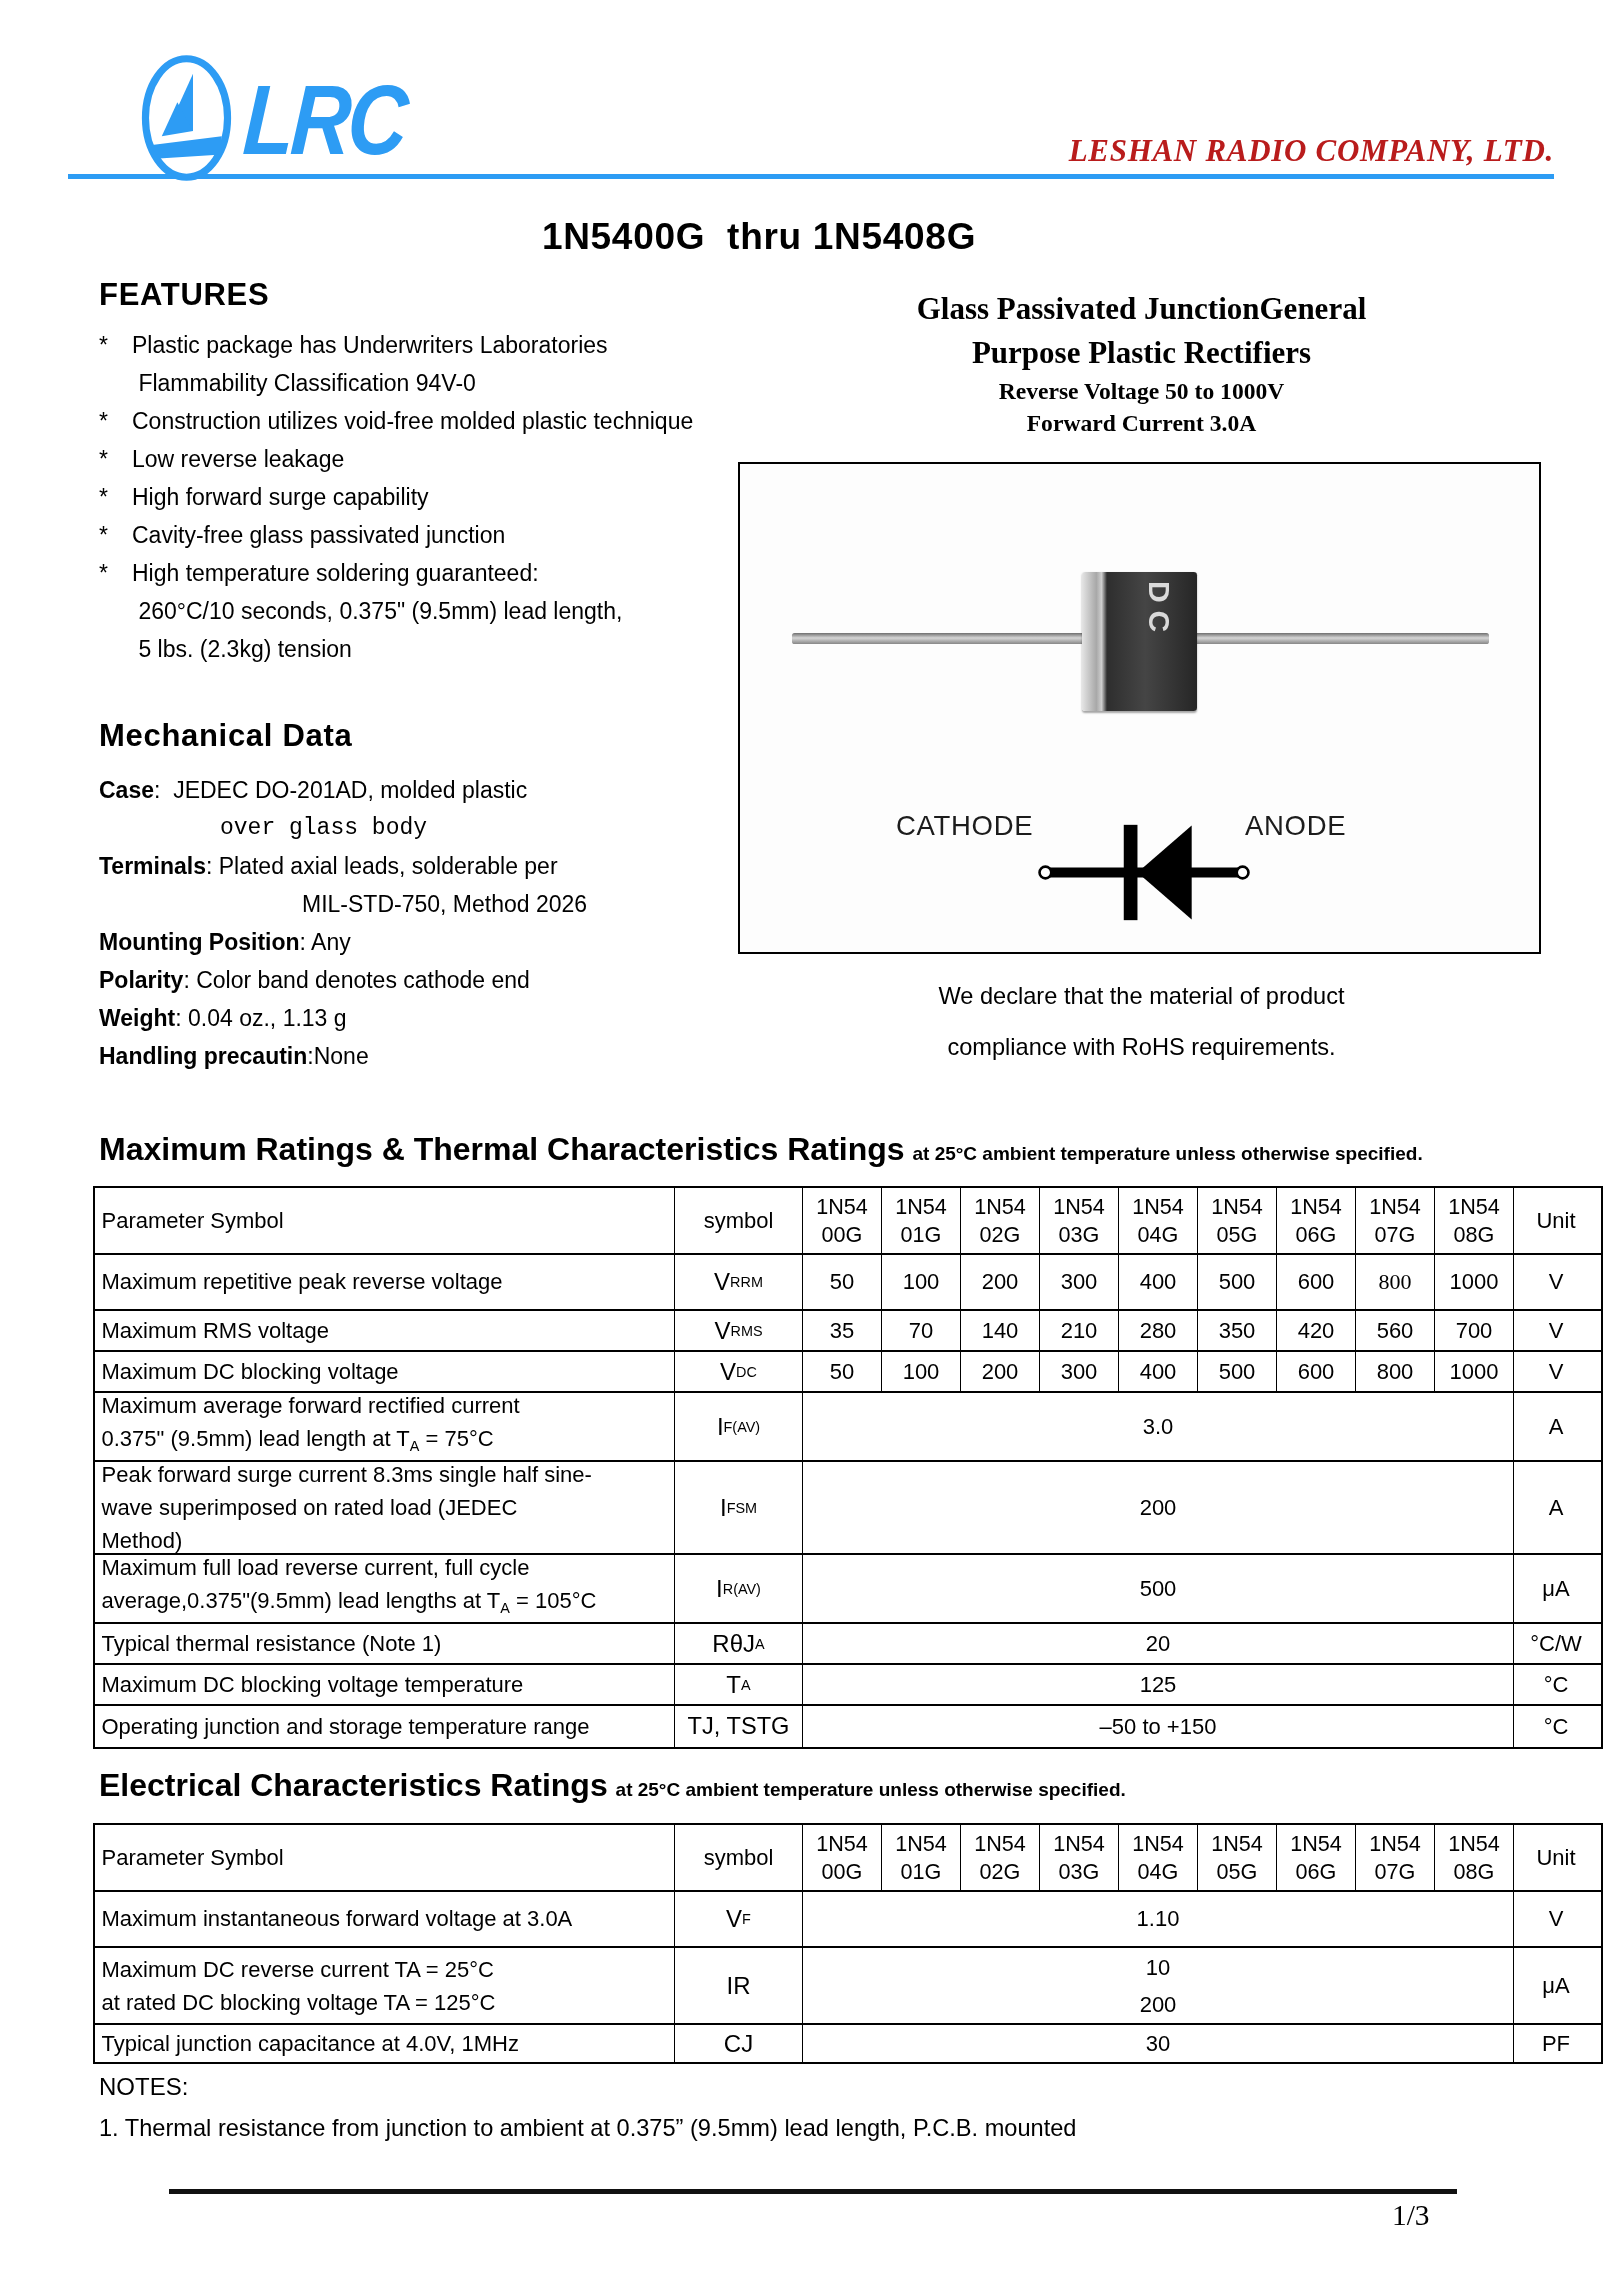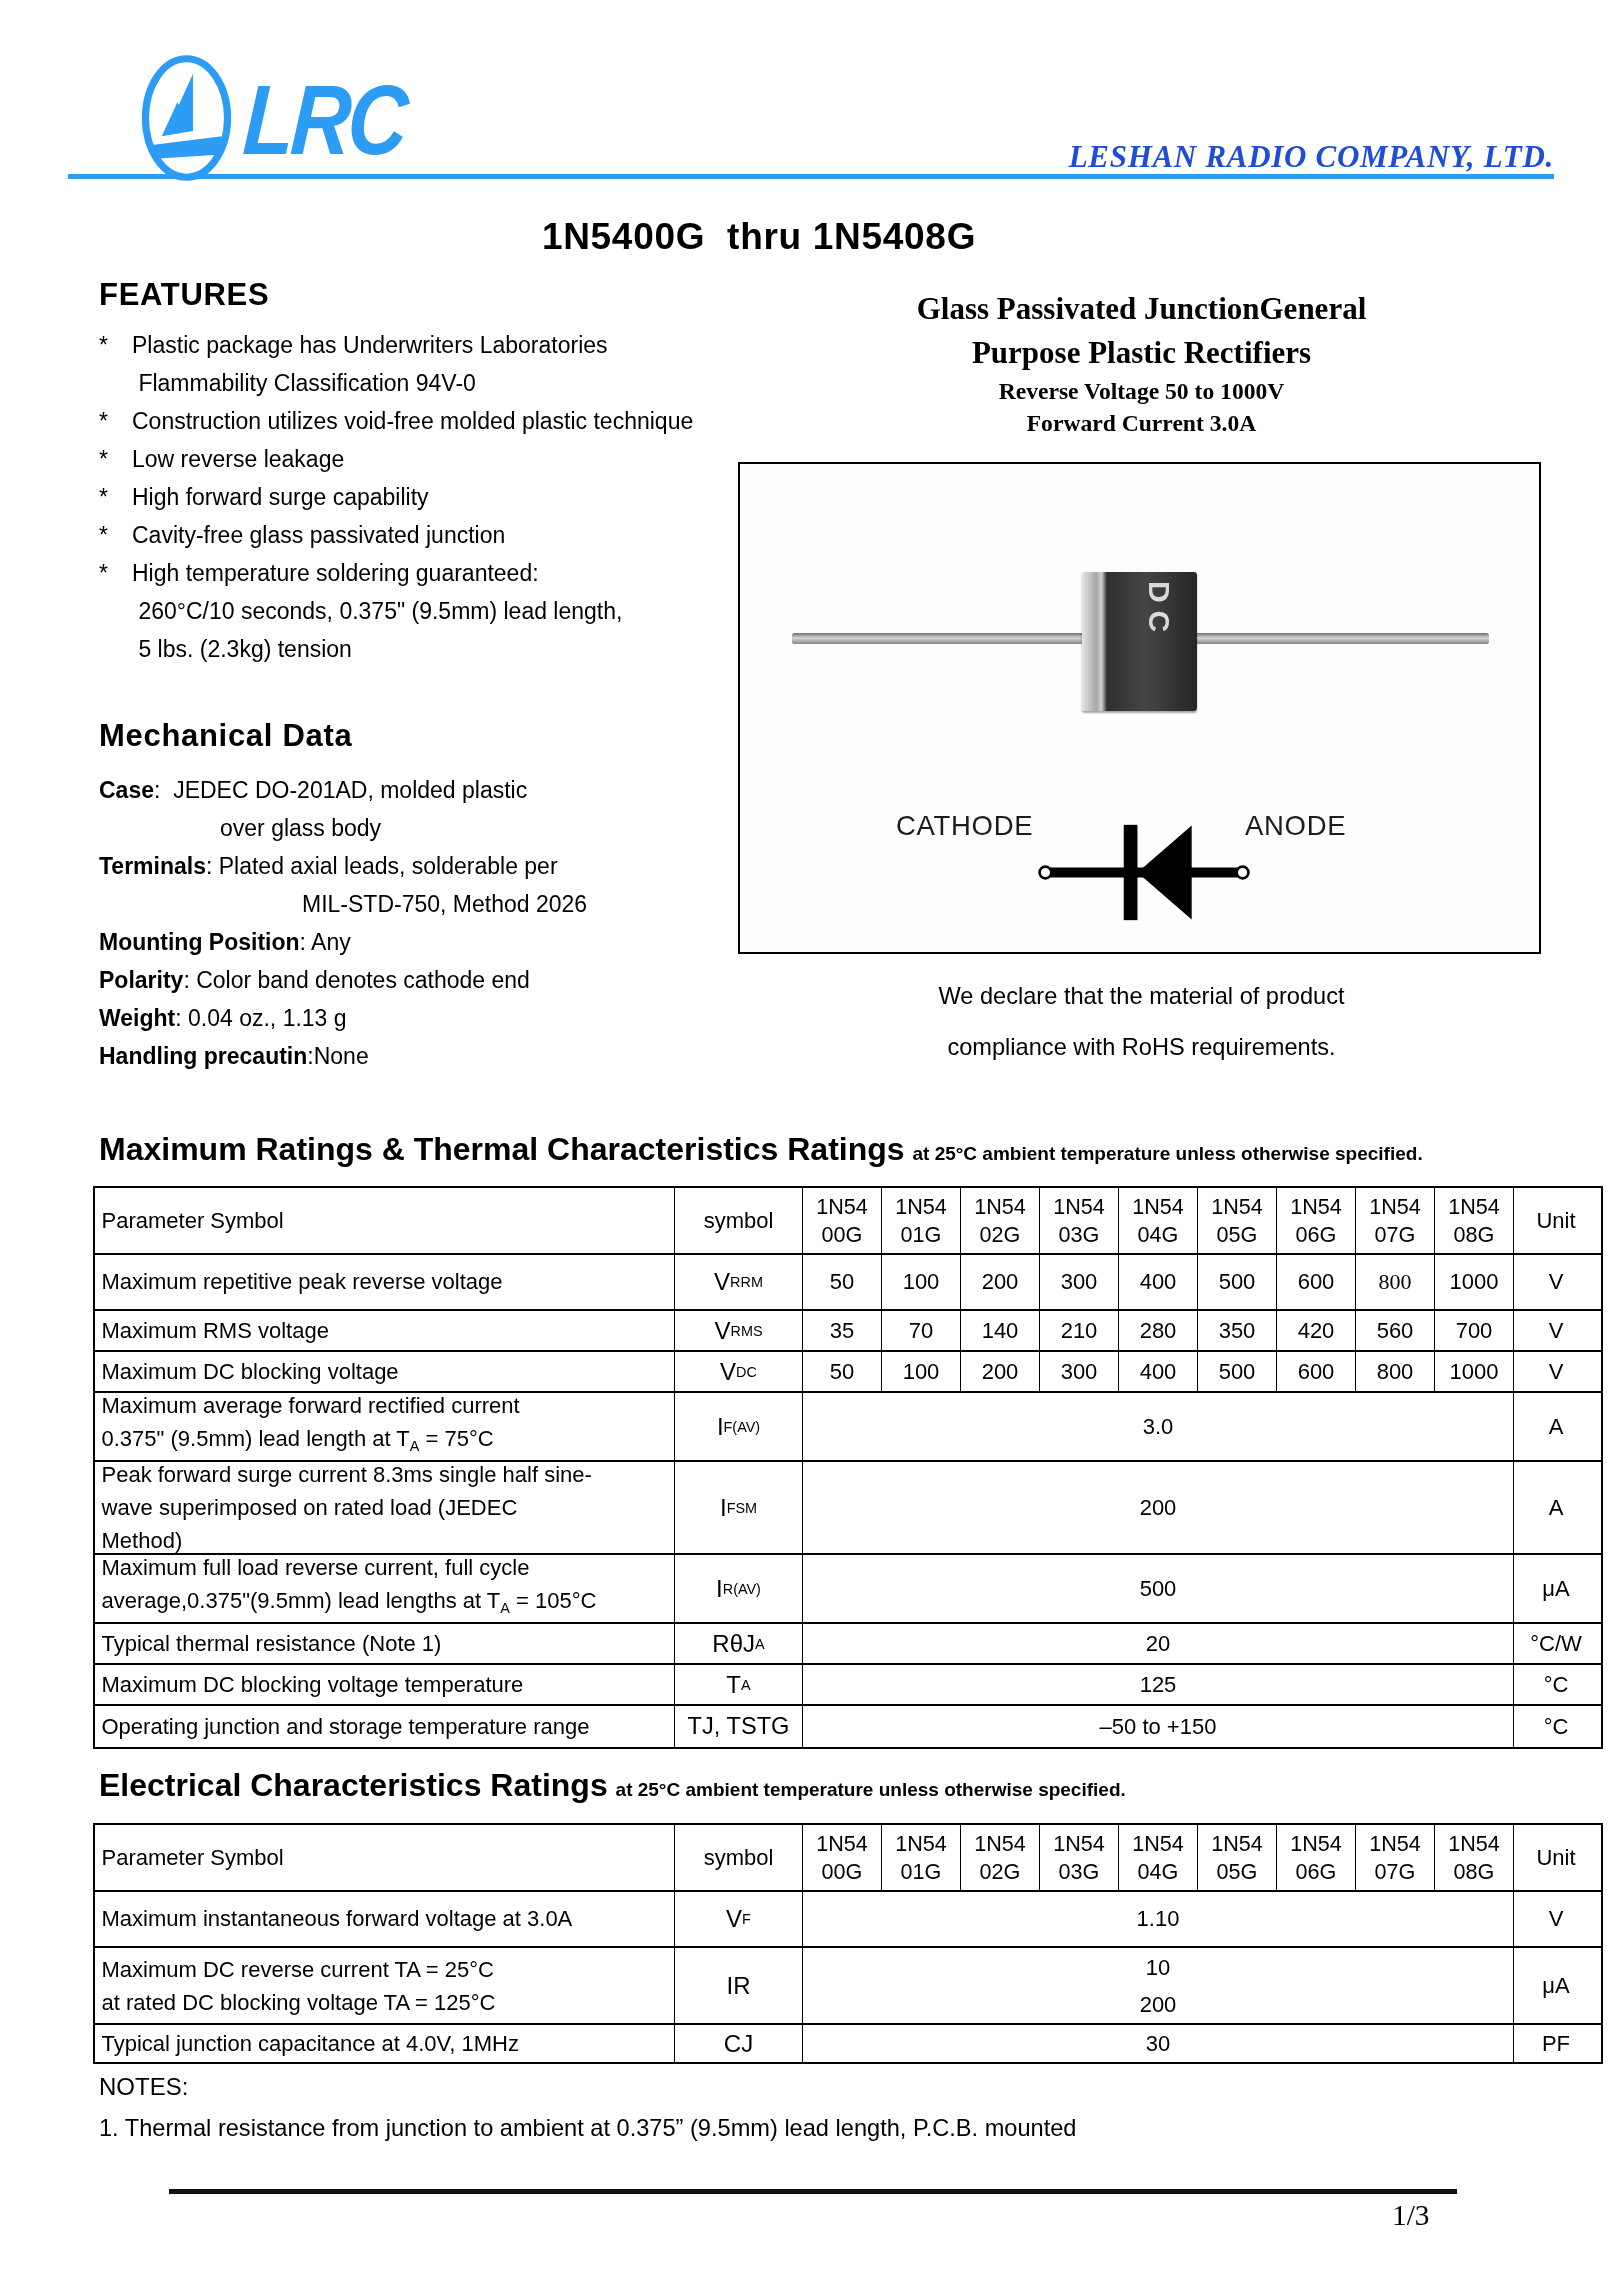--- a/index.html
+++ b/index.html
@@ -10,38 +10,38 @@
     margin:0 auto;
   }
   
   .logo { position:absolute; left:137px; top:54px; display:flex; align-items:flex-end; }
   .logo-letters {
     font-family:"Liberation Sans", sans-serif; font-weight:bold; font-style:italic;
     font-size:99px; line-height:124px; color:#2d9cf4; letter-spacing:-3.9px;
     transform:scaleX(0.84) skewX(-4deg); transform-origin:left bottom; margin-left:3.9px;
   }
   .company {
-    position:absolute; right:68px; top:139px;
+    position:absolute; right:68px; top:133px;
     font-family:"Liberation Serif", serif; font-style:italic; font-weight:bold;
-    font-size:31px; color:#1d4ed8; letter-spacing:0.7px;
+    font-size:31px; color:#b91c1c; letter-spacing:0.7px;
   }
   .hrule-blue { position:absolute; left:68px; top:174px; width:1486px; height:4.6px; background:#2d9cf4; }
   .title { position:absolute; left:458px; top:216px; width:602px; text-align:center;
     font-size:37px; font-weight:bold; white-space:pre; letter-spacing:0.7px; }
   
   .features-h { position:absolute; left:99px; top:277px; font-size:31px; font-weight:bold; letter-spacing:0.7px; }
   .feat-list { position:absolute; left:99px; top:326px; width:654px; font-size:23px; }
   .fline { display:flex; height:38px; align-items:center; }
   .fb { width:33px; flex:none; }
   .ft { white-space:pre-wrap; }
   .mech-h { position:absolute; left:99px; top:718px; font-size:31px; font-weight:bold; letter-spacing:0.7px; }
   .mech-list { position:absolute; left:99px; top:771px; width:687px; font-size:23px; }
   .mline { height:38px; display:flex; align-items:center; white-space:pre-wrap; }
   .mline b { white-space:pre-wrap; }
-  .mline.ind1 { padding-left:121px; }
+  .mline.ind1 { padding-left:121px;font-family:Liberation Mono, monospace; }
   .mline.ind2 { padding-left:203px; }
   
   .desc { position:absolute; left:811px; top:287px; width:661px; text-align:center;
     font-family:"Liberation Serif", serif; font-weight:bold; }
   .desc .l1, .desc .l2 { font-size:31px; line-height:44px; }
   .desc .l3, .desc .l4 { font-size:23.6px; line-height:32px; }
   .pkg-box { position:absolute; left:738px; top:462px; width:803px; height:492px;
     border:2px solid #000; background:#fdfdfd; }
   .lead { position:absolute; left:52px; top:169px; width:697px; height:11px;
     background:linear-gradient(#6f6f6f, #d6d6d6 45%, #878787); border-radius:2.6px; }

